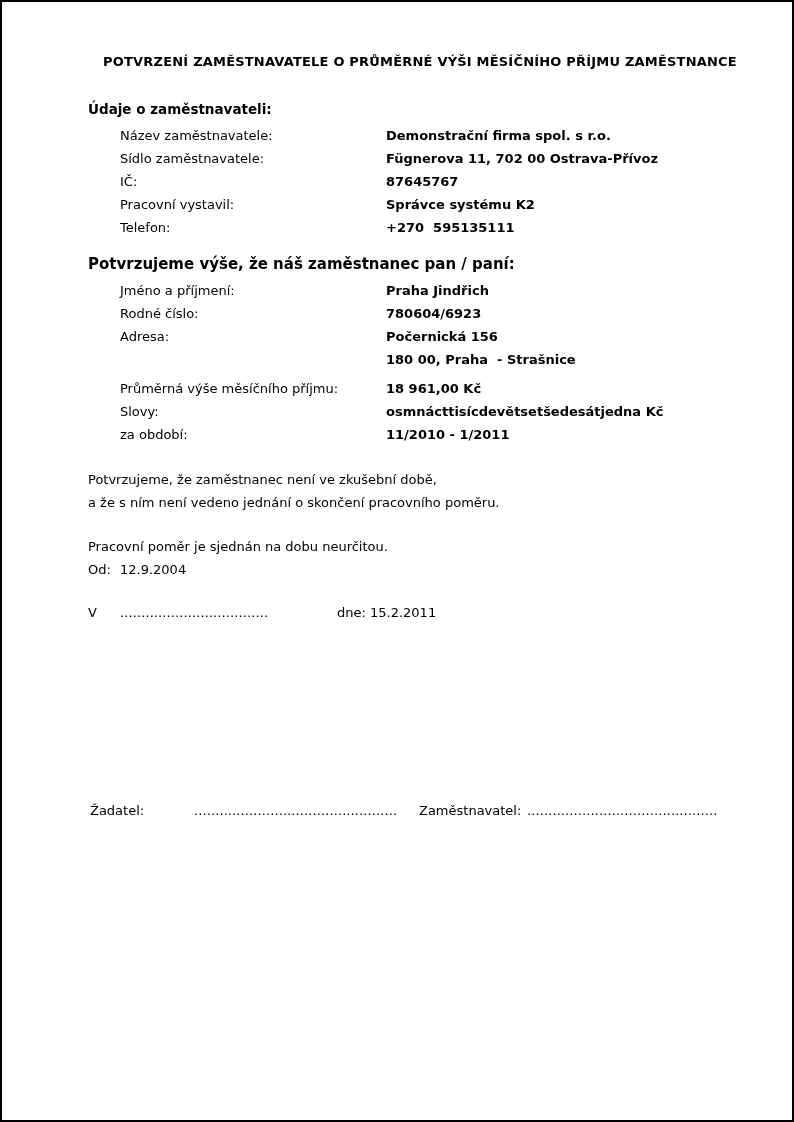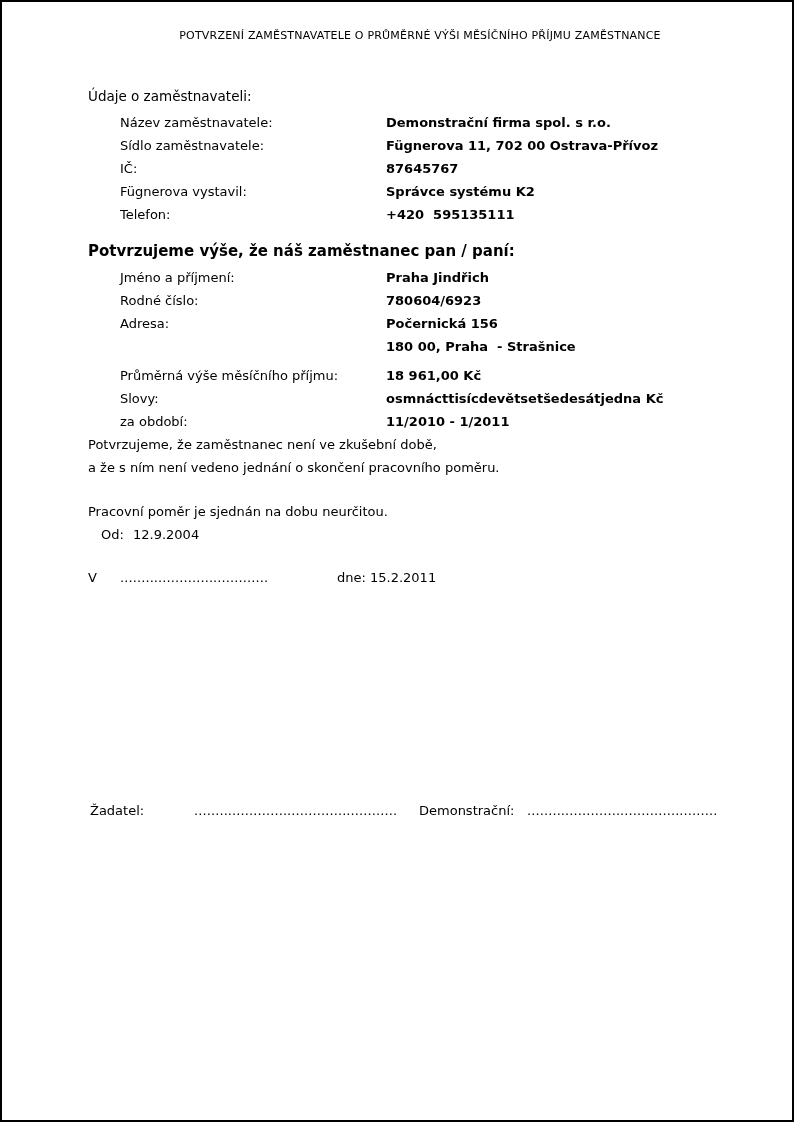--- a/index.html
+++ b/index.html
@@ -17,31 +17,31 @@
       color: #000000;
       font-family: "DejaVu Sans", "Liberation Sans", sans-serif;
       font-size: 13px;
       overflow: hidden;
     }
     .content {
       padding-left: 86px;
       padding-right: 40px;
     }
     .doc-title {
-      margin-top: 26px;
+      margin-top: 52px;
       text-align: center;
-      font-weight: 400;
-      font-size: 11px;
+      font-weight: 700;
+      font-size: 13px;
       line-height: 16px;
       letter-spacing: 0.2px;
       white-space: nowrap;
     }
     .sec-heading-1 {
-      margin-top: 44px;
-      font-weight: 400;
+      margin-top: 31px;
+      font-weight: 700;
       font-size: 13.5px;
       line-height: 17px;
     }
     .sec-heading-2 {
       margin-top: 16px;
       font-weight: 700;
       font-size: 15px;
       line-height: 19px;
     }
     .rows { margin-top: 6px; }
@@ -55,28 +55,28 @@
       gap: 36px;
     }
     .row .label {
       width: 230px;
       flex: 0 0 230px;
       white-space: pre;
     }
     .row .value { white-space: pre; font-weight: bold; }
     .row .value.bold { font-weight: 700; }
     .para {
+      margin-top: 22px;
       line-height: 23px;
     }
     .para.second { margin-top: 21px; }
     .from-row {
       display: flex;
       align-items: flex-end;
       height: 23px;
-      margin-left: 13px;
     }
     .from-label { width: 32px; flex: 0 0 32px; }
     .place-row {
       display: flex;
       align-items: baseline;
       height: 23px;
       margin-top: 24px;
     }
     .place-label { width: 32px; flex: 0 0 32px; }
     .place-dots {
@@ -123,26 +123,26 @@
       </div>
       <div class="row">
         <span class="label">Sídlo zaměstnavatele:</span>
         <span class="value">Fügnerova 11, 702 00 Ostrava-Přívoz</span>
       </div>
       <div class="row">
         <span class="label">IČ:</span>
         <span class="value">87645767</span>
       </div>
       <div class="row">
-        <span class="label">Fügnerova vystavil:</span>
+        <span class="label">Pracovní vystavil:</span>
         <span class="value">Správce systému K2</span>
       </div>
       <div class="row">
         <span class="label">Telefon:</span>
-        <span class="value">+420  595135111</span>
+        <span class="value">+270  595135111</span>
       </div>
     </div>
 
     <div class="sec-heading-2">Potvrzujeme výše, že náš zaměstnanec pan / paní:</div>
 
     <div class="rows tight">
       <div class="row">
         <span class="label">Jméno a příjmení:</span>
         <span class="value">Praha Jindřich</span>
       </div>
@@ -192,16 +192,16 @@
       <span class="place-label">V</span>
       <span class="place-dots">...................................</span>
       <span class="date-text">dne: 15.2.2011</span>
     </div>
 
   </div>
 
   <div class="sig-row">
     <span class="sig-label-applicant">Žadatel:</span>
     <span class="sig-dots-applicant">................................................</span>
-    <span class="sig-label-employer">Demonstrační:</span>
+    <span class="sig-label-employer">Zaměstnavatel:</span>
     <span class="sig-dots-employer">.............................................</span>
   </div>
 </div>
 
 </body></html>

